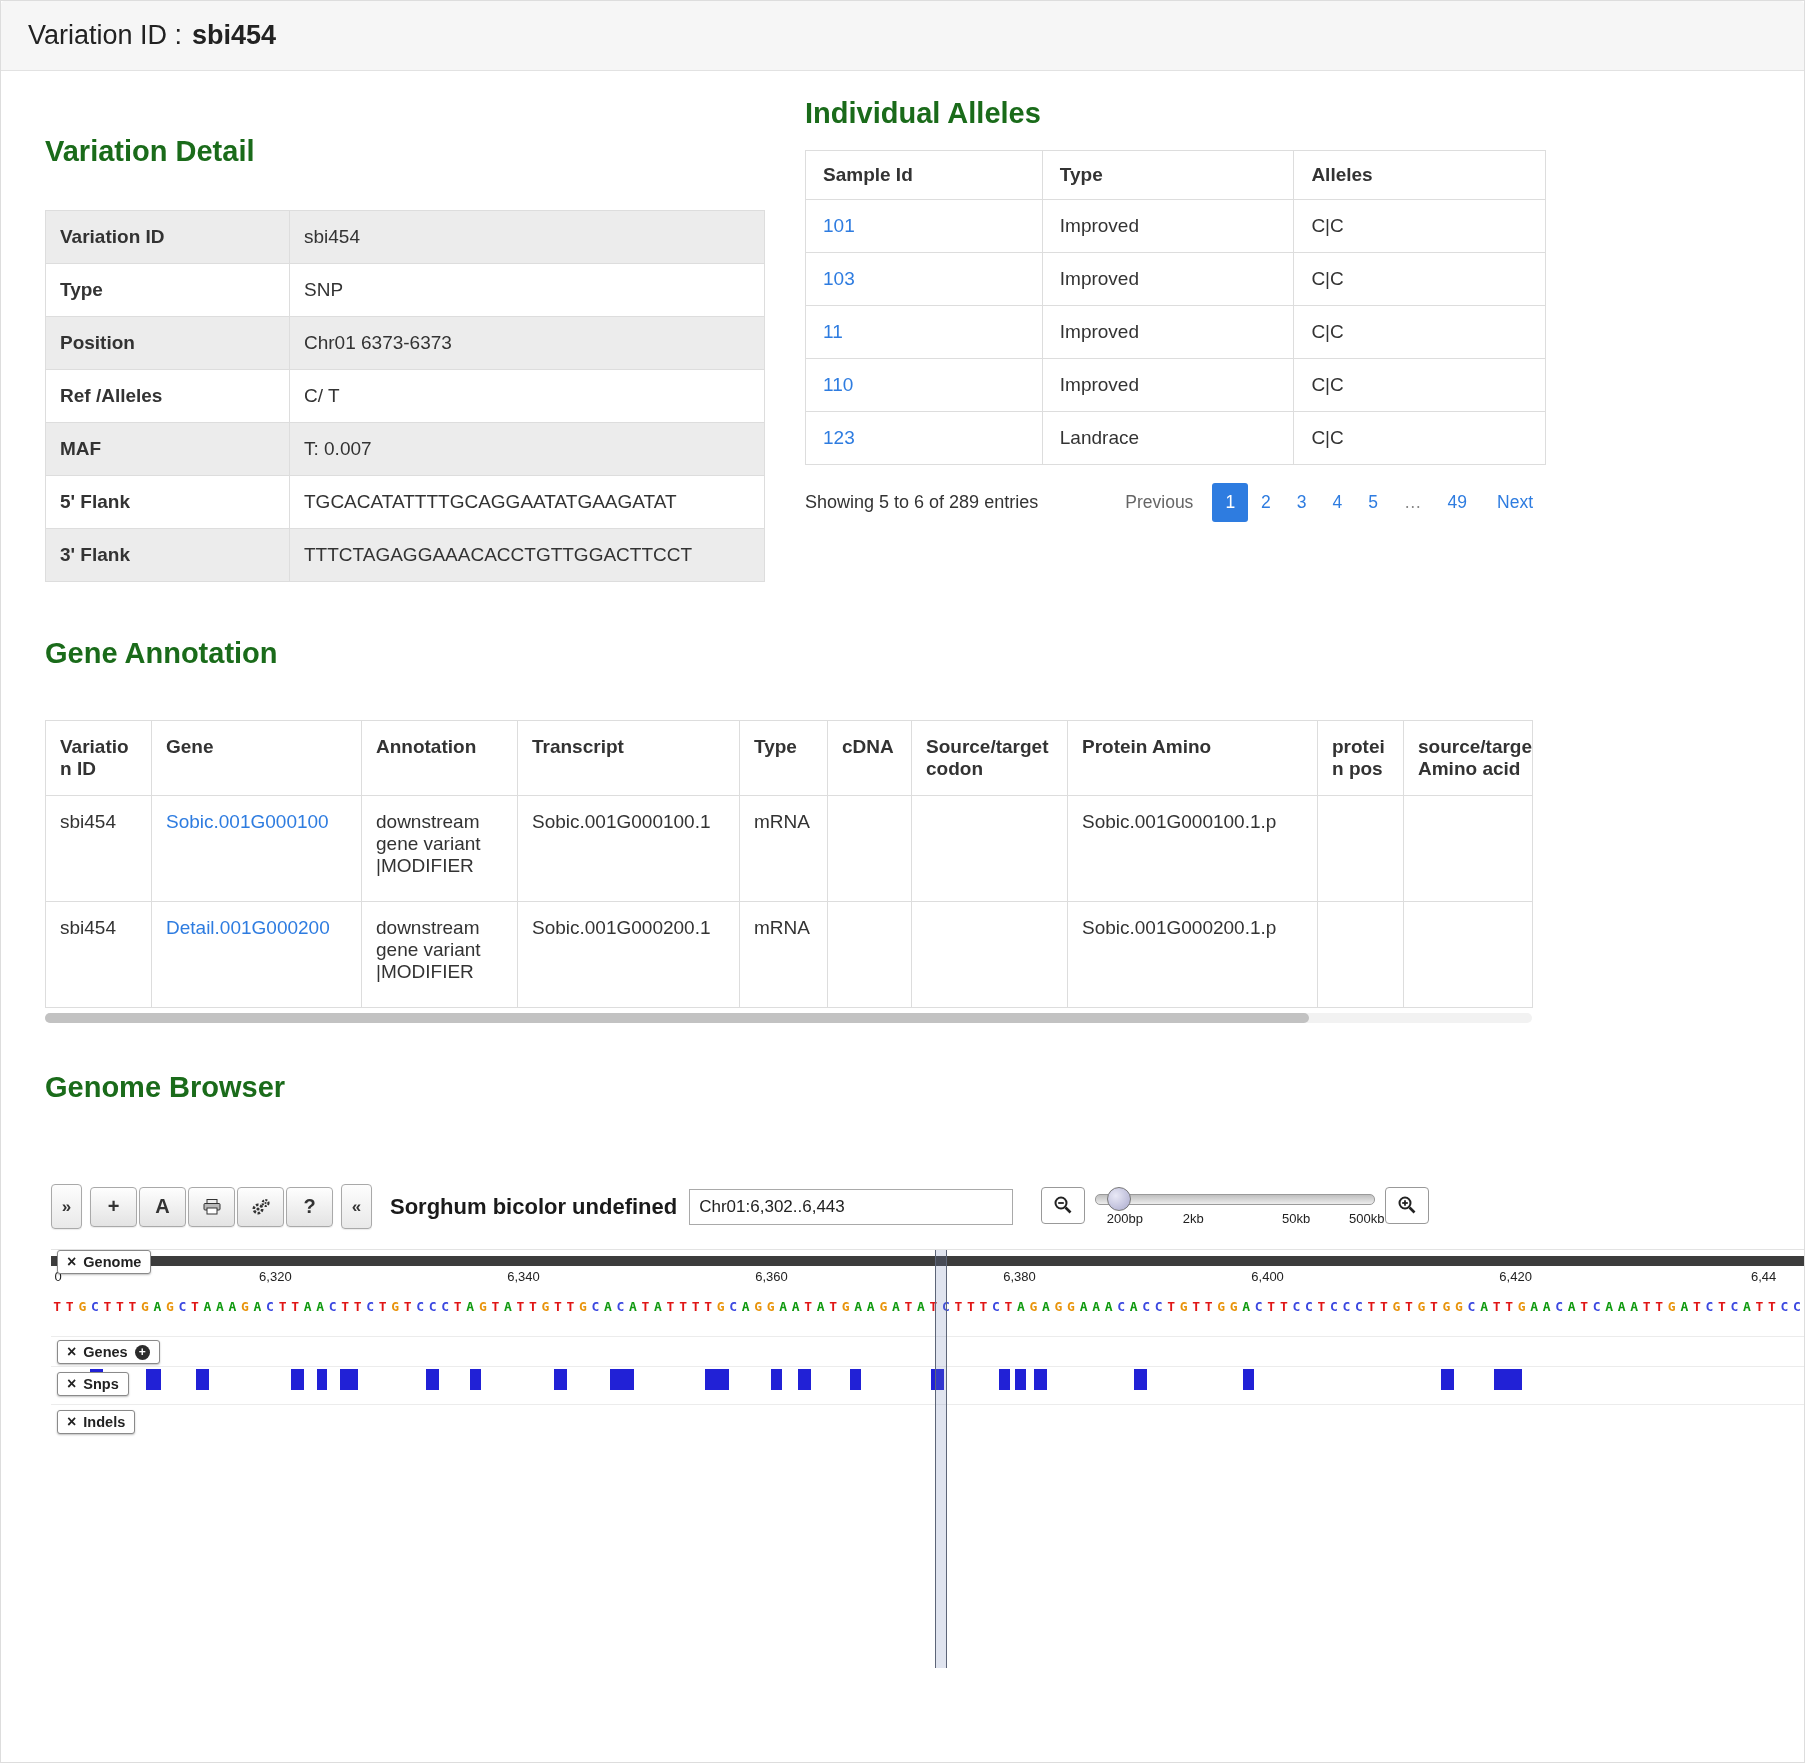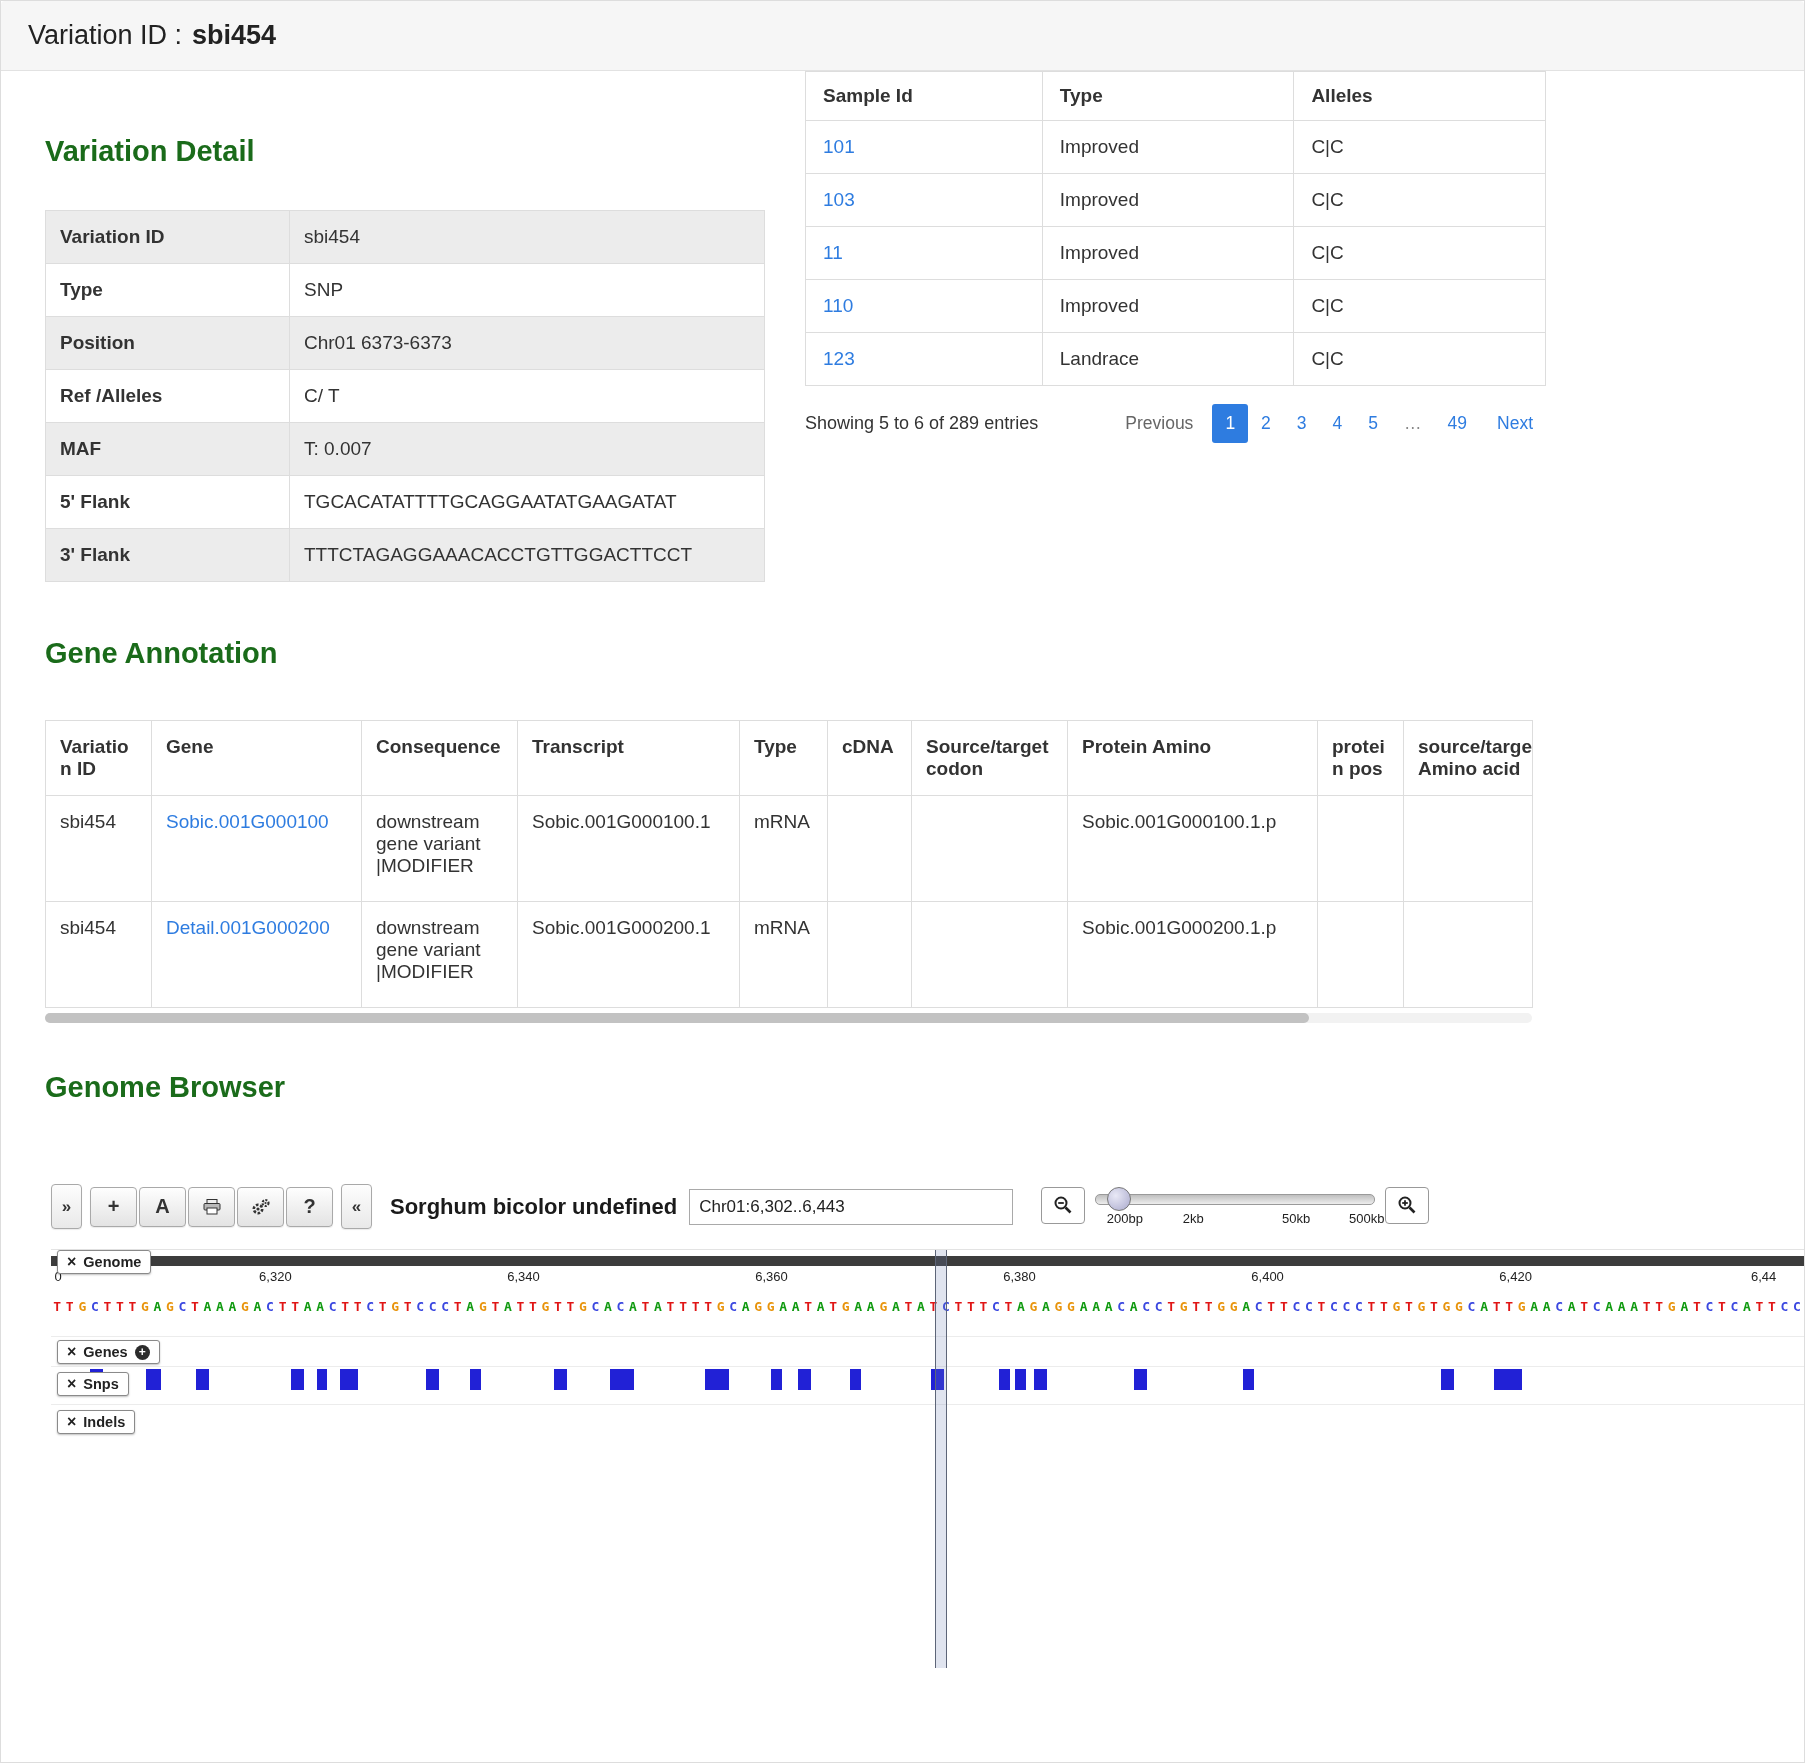--- a/index.html
+++ b/index.html
@@ -131,20 +131,21 @@
               </tr>
               <tr>
                 <th>3' Flank</th>
                 <td>TTTCTAGAGGAAACACCTGTTGGACTTCCT</td>
               </tr>
             </tbody>
         </table>
       </section>
 
       <section class="ia">
+        <h2>Individual Alleles</h2>
         <table>
           <thead>
               <tr id="ia-head-row">
                 <th>Sample Id</th>
                 <th>Type</th>
                 <th>Alleles</th>
               </tr>
             </thead>
           <tbody id="ia-body">
               <tr>
@@ -204,21 +205,21 @@
             <col class="c6">
               <col class="c7">
               <col class="c8">
               <col class="c9">
               <col class="c10">
           </colgroup>
           <thead>
               <tr id="ga-head-row">
                 <th>Variation ID</th>
                 <th>Gene</th>
-                <th>Consequence</th>
+                <th>Annotation</th>
                 <th>Transcript</th>
                 <th>Type</th>
                 <th>cDNA</th>
                 <th>Source/target codon</th>
                 <th>Protein Amino</th>
                 <th>protein pos</th>
                 <th>source/target Amino acid</th>
               </tr>
             </thead>
           <tbody id="ga-body">

